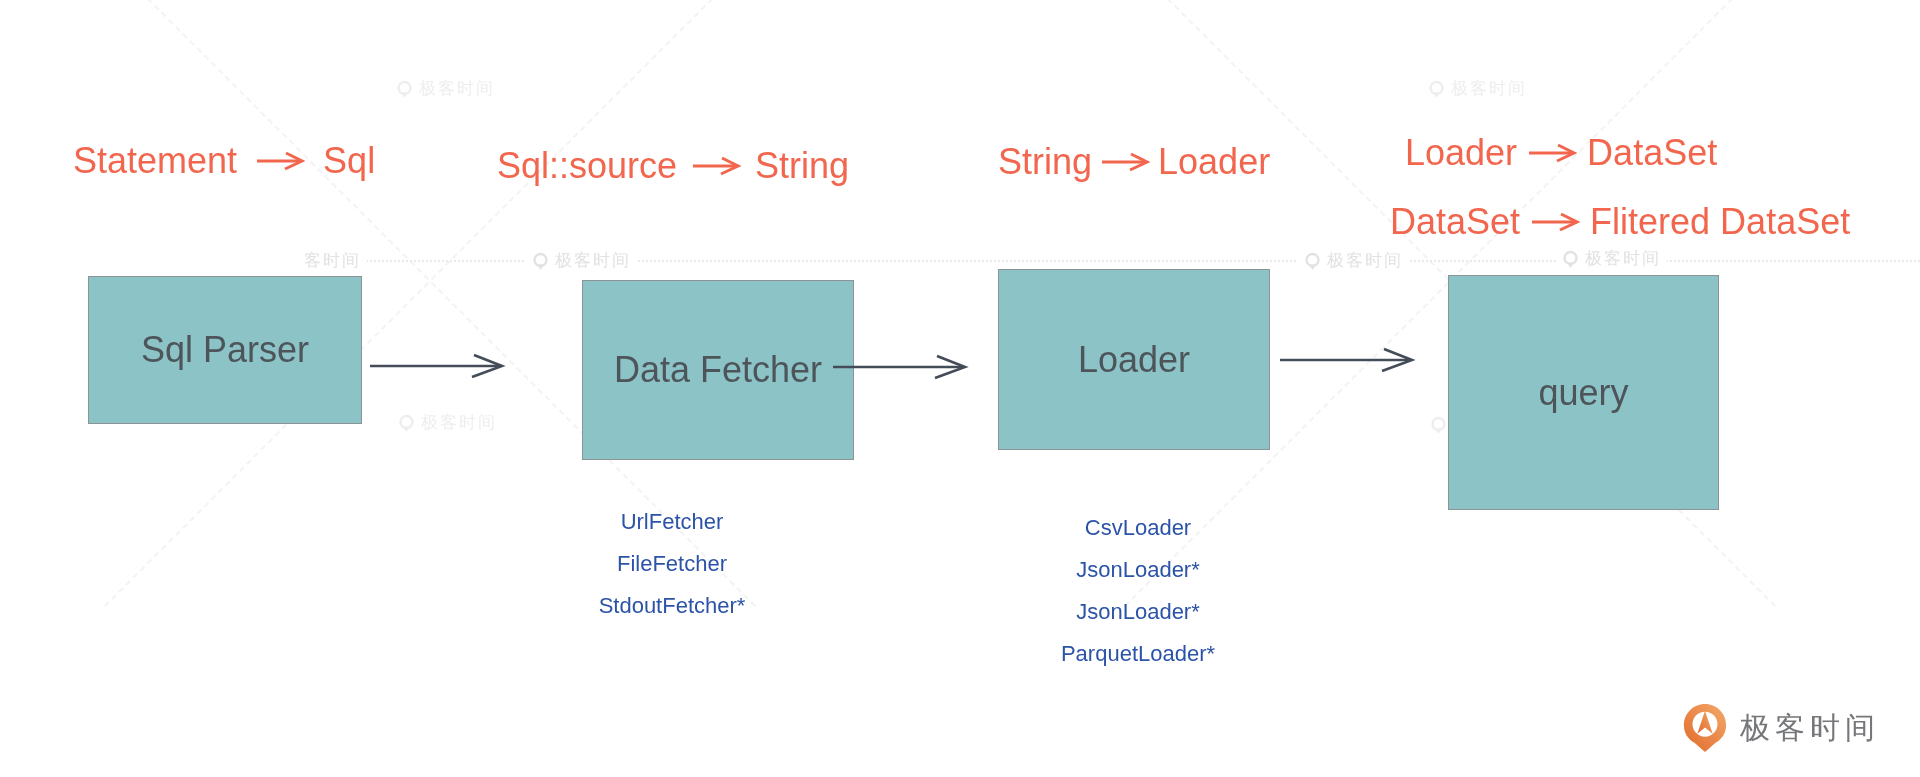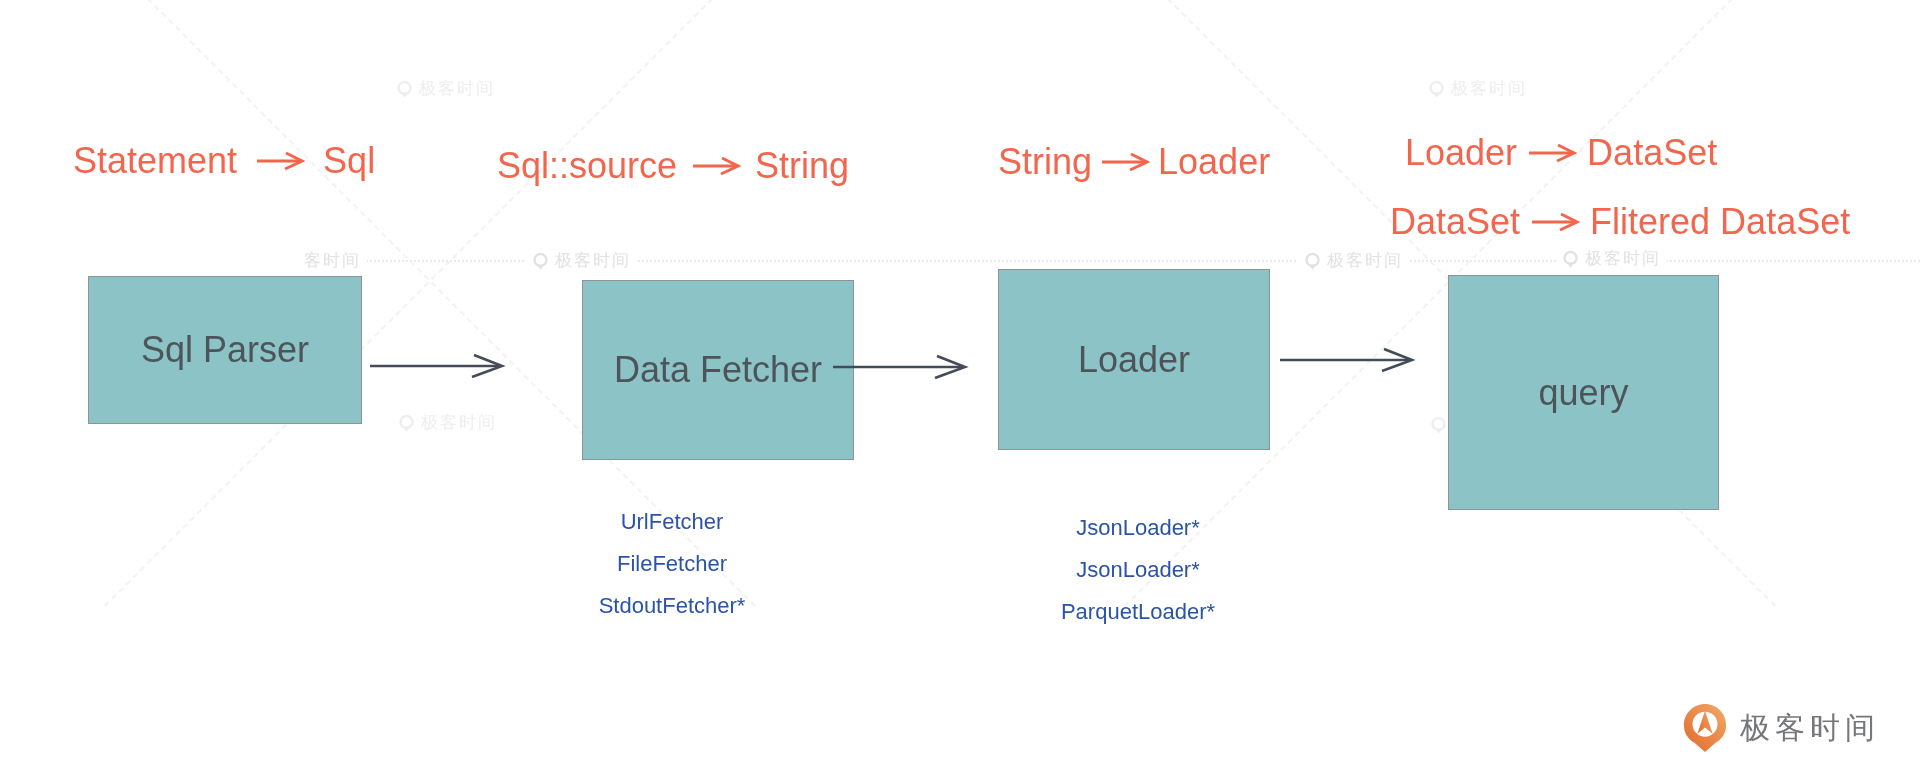--- a/index.html
+++ b/index.html
@@ -178,20 +178,21 @@
       <polyline points="105,4 133,15 103,26"></polyline>
     </svg>
 
   <div class="impl" style="left:472px;top:501px;">
     <div>UrlFetcher</div>
     <div>FileFetcher</div>
     <div>StdoutFetcher*</div>
   </div>
 
   <div class="impl" style="left:938px;top:507px;">
+    <div>CsvLoader</div>
     <div>JsonLoader*</div>
     <div>JsonLoader*</div>
     <div>ParquetLoader*</div>
   </div>
 
   <div class="brand">
     <svg width="46" height="52" viewBox="0 0 48 54">
       <defs>
         <linearGradient id="gk" x1="0" y1="1" x2="1" y2="0">
           <stop offset="0" stop-color="#e06a2b"></stop>

